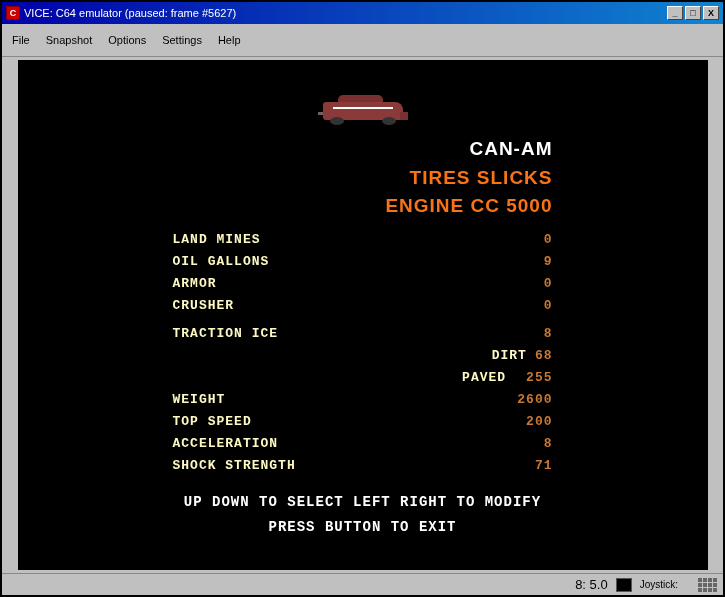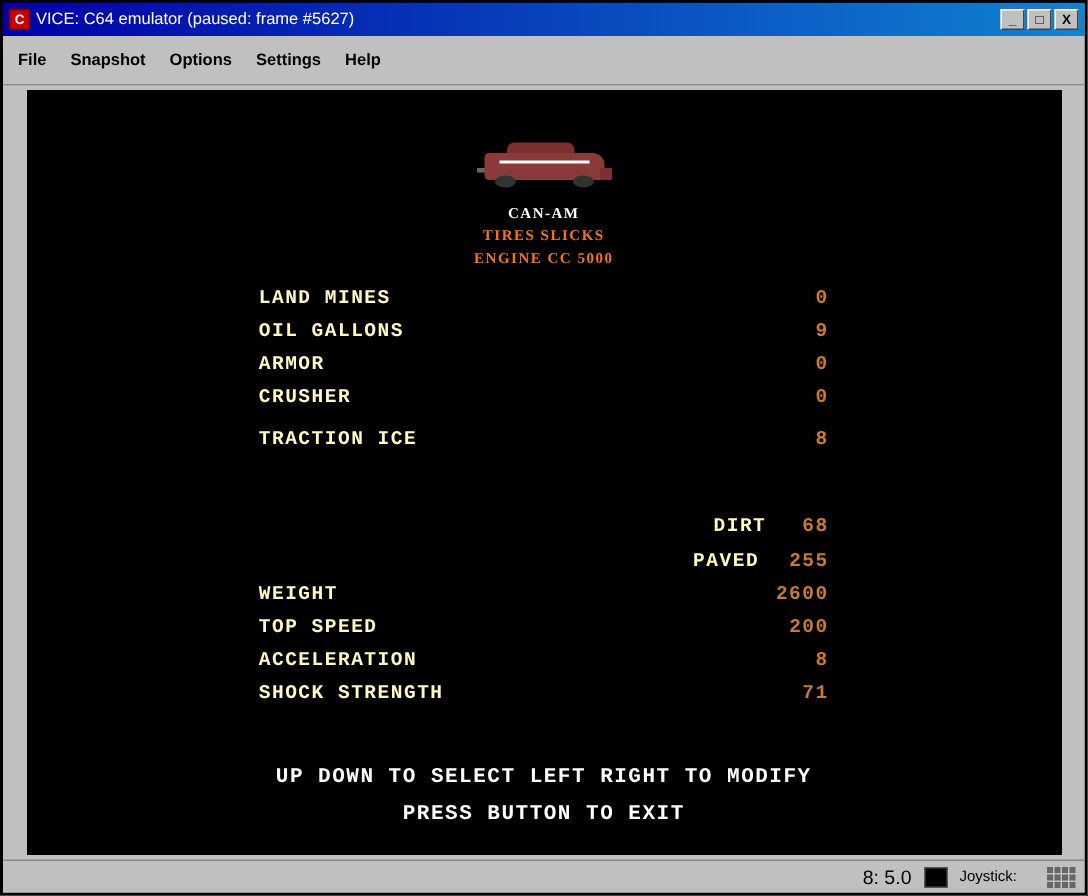--- a/index.html
+++ b/index.html
@@ -79,21 +79,20 @@
     }
 
     .menu-bar {
       height: 20px;
       background: #c0c0c0;
       display: flex;
       align-items: center;
       border-bottom: 1px solid #888;
       padding: 16px 2px;
       flex-shrink: 0;
-      font-weight: bold;
     }
 
     .menu-item {
       padding: 2px 8px;
       font-size: 11px;
       cursor: pointer;
       color: #000;
     }
 
     
@@ -193,26 +192,26 @@
       bottom: 10px;
       left: 0px;
       width: 10px;
       height: 3px;
       background: #c0a0a0;
       opacity: 0.6;
     }
 
     
     .c64-text {
-      font-family: Liberation Serif, serif;
-      font-size: 10px;
+      font-family: Liberation Sans, sans-serif;
+      font-size: 19px;
       font-weight: bold;
       letter-spacing: 1px;
       line-height: 1.5;
-      text-align: center;
+      text-align: right;
       width: 380px;
     }
 
     .c64-white { color: #ffffff; }
     .c64-orange { color: #f97316; }
 
     .stats-block {
       width: 380px;
       margin-top: 5px;
     }
@@ -225,21 +224,21 @@
       line-height: 1.7;
       display: flex;
       justify-content: space-between;
     }
 
     .stat-label { color: #fef9c3; }
     .stat-value { color: #c87832; }
 
     .bottom-instructions {
       position: absolute;
-      bottom: 14px;
+      bottom: 30px;
       left: 0;
       right: 0;
       text-align: center;
       font-family: 'Courier New', Courier, monospace;
       font-size: 14px;
       font-weight: bold;
       letter-spacing: 1px;
       line-height: 1.8;
       color: #ffffff;
     }
@@ -351,21 +350,21 @@
             <span class="stat-label">CRUSHER</span>
             <span class="stat-value">0</span>
           </div>
         </div>
 
         <div class="stats-block" style="margin-top:6px;">
           <div class="stat-row">
             <span class="stat-label">TRACTION ICE</span>
             <span class="stat-value">8</span>
           </div>
-          <div class="stat-row" style="justify-content:flex-end; gap: 24px; margin-top: 36px;">
+          <div class="stat-row" style="justify-content:flex-end; gap: 8px;">
             <span class="stat-label">DIRT</span>
             <span class="stat-value">68</span>
           </div>
           <div class="stat-row" style="justify-content:flex-end; gap: 20px;">
             <span class="stat-label">PAVED</span>
             <span class="stat-value">255</span>
           </div>
           <div class="stat-row">
             <span class="stat-label">WEIGHT</span>
             <span class="stat-value">2600</span>

